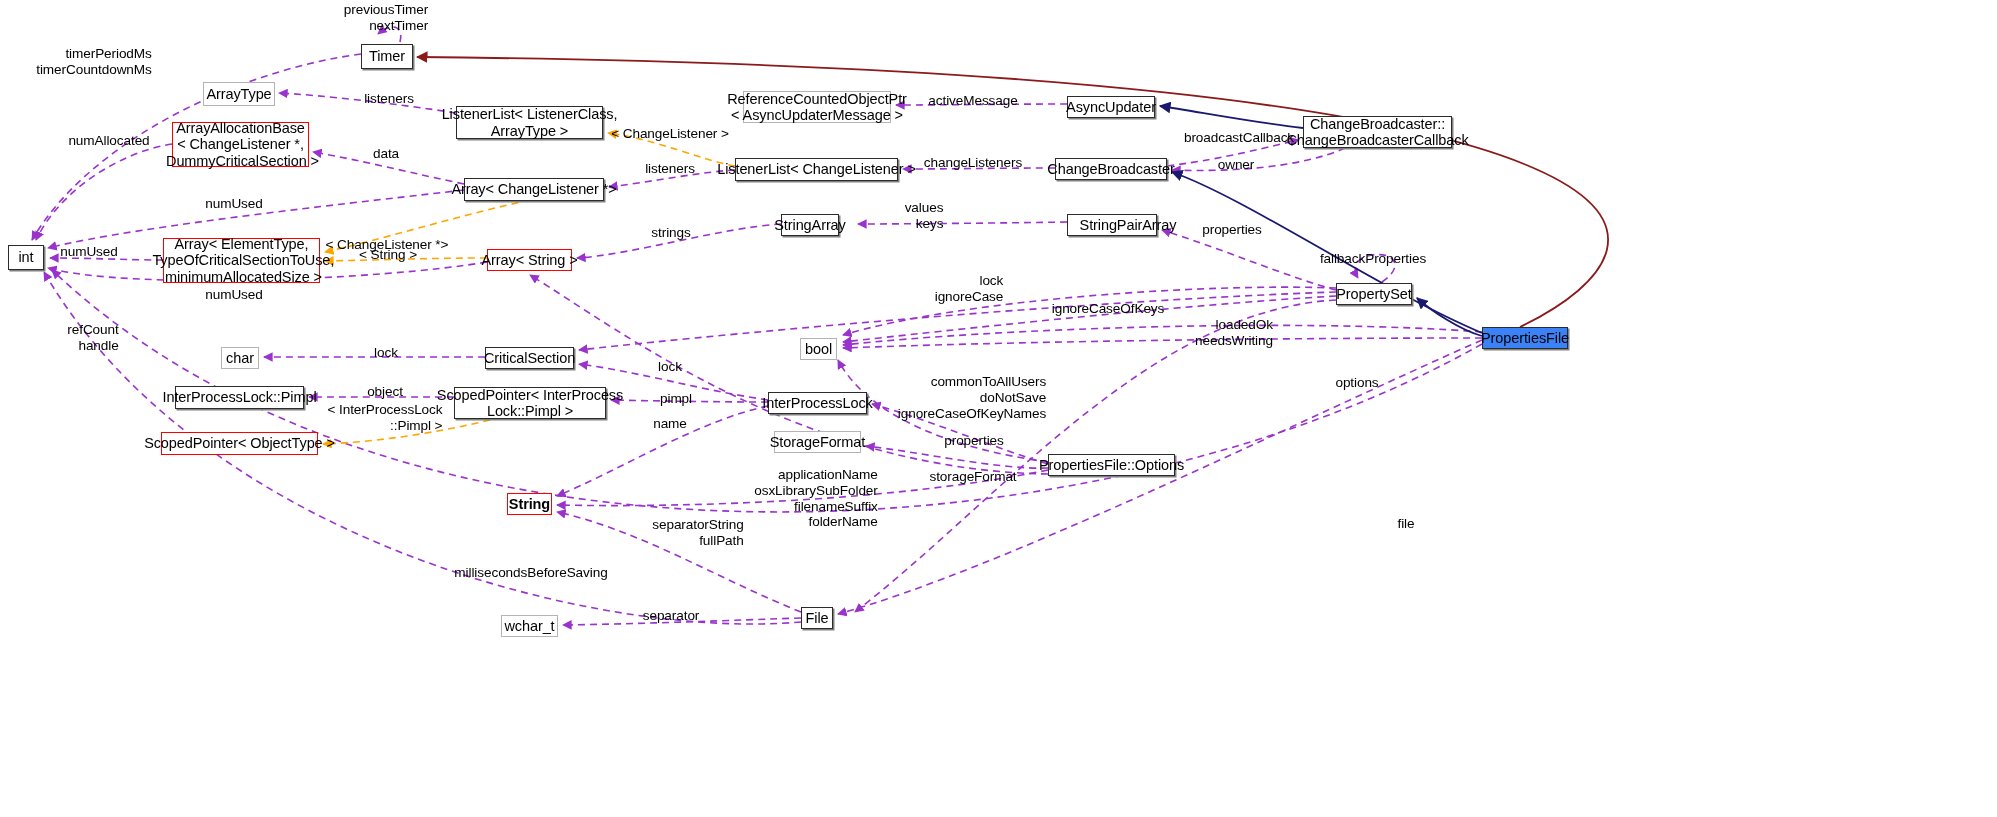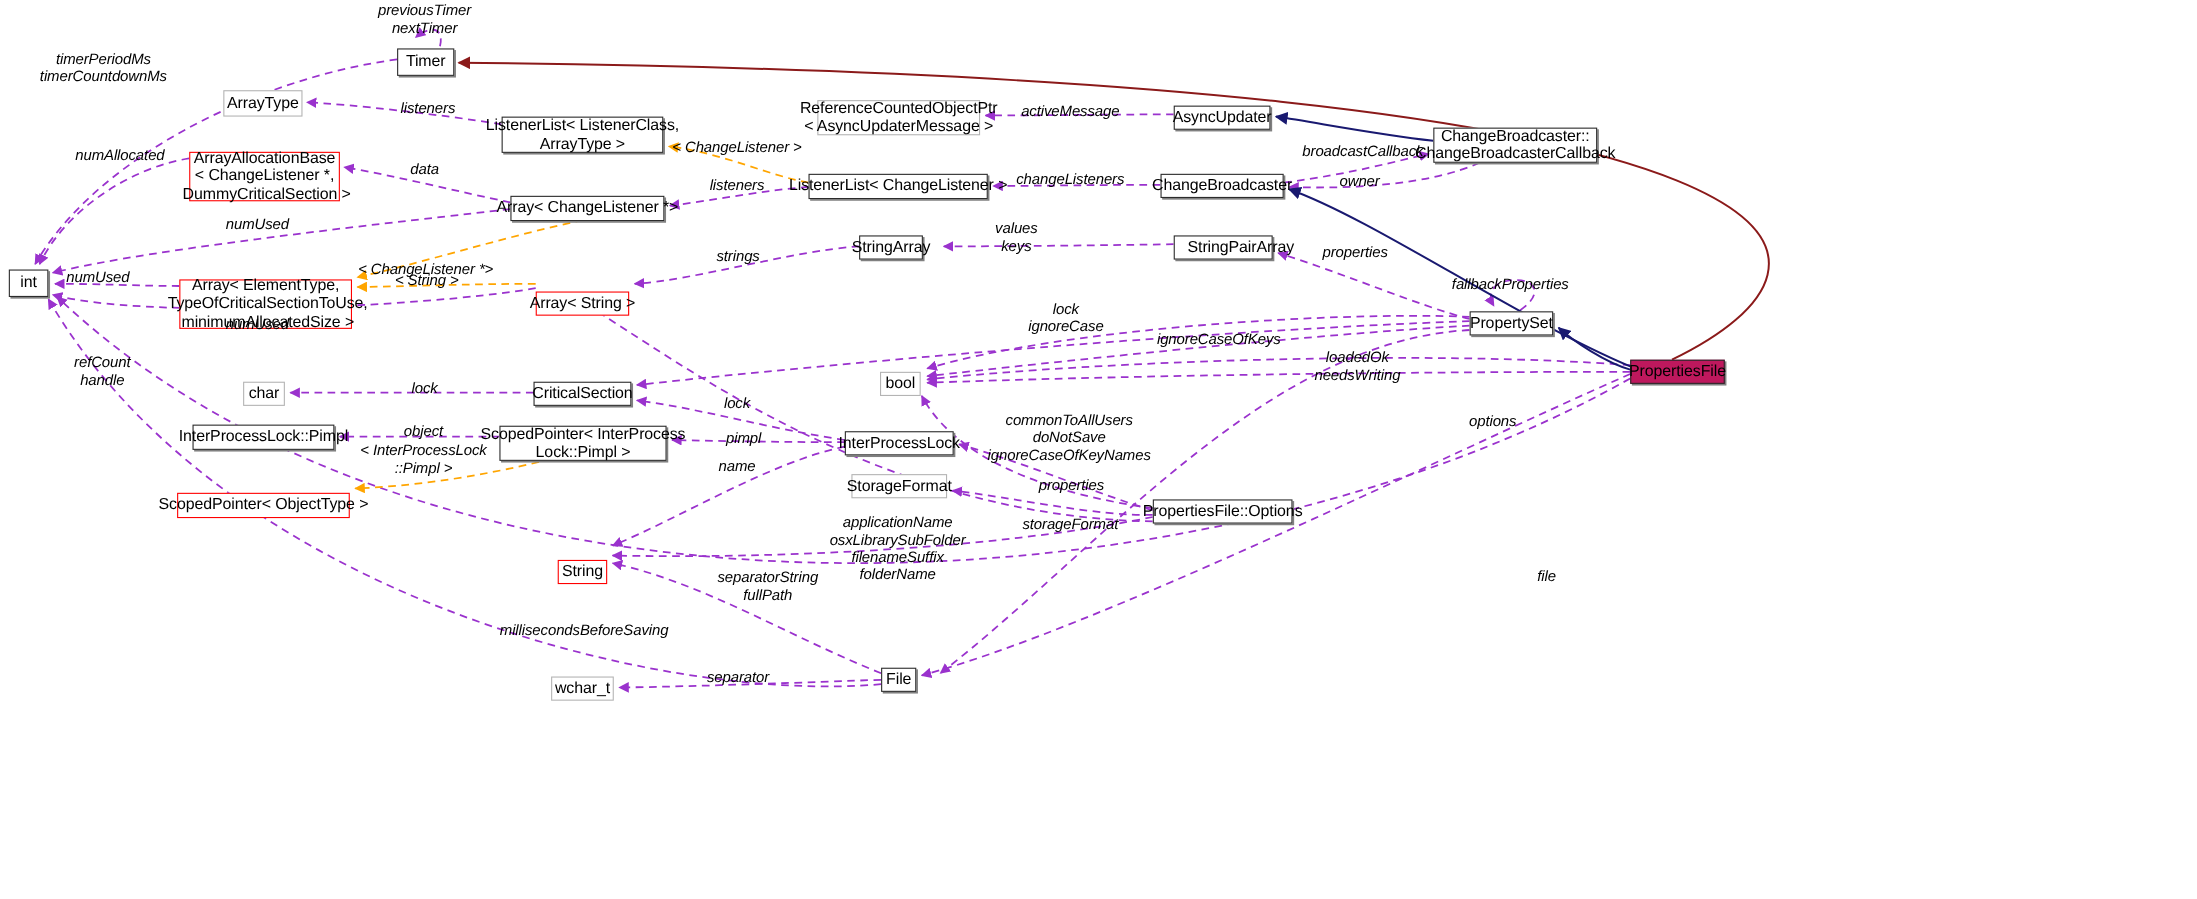--- a/index.html
+++ b/index.html
@@ -26,34 +26,33 @@
     color: #000000;
     background: #ffffff;
     white-space: pre;
     letter-spacing: -0.1px;
   }
   
   .node.solid  { border: 1.6px solid #2b2b2b; box-shadow: 1.5px 1.5px 0 0 #808080; }
   
   .node.grey   { border: 1.4px solid #b4b4b4; }
   
-  .node.red    { border: 1.6px solid #ff0000; margin-top: 16px; }
-  
-  .node.current{ border: 1.6px solid #2b2b2b; background: #be185d; box-shadow: 1.5px 1.5px 0 0 #808080; text-align: center; }
+  .node.red    { border: 1.6px solid #ff0000; }
+  
+  .node.current{ border: 1.6px solid #2b2b2b; background: #3b82f6; box-shadow: 1.5px 1.5px 0 0 #808080; text-align: center; }
 
   .edge-label {
     position: absolute;
     font-size: 13.6px;
     line-height: 1.16;
     color: #000000;
-    text-align: center;
+    text-align: right;
     white-space: pre;
     letter-spacing: -0.1px;
     transform: translateX(-50%);
-    font-style: italic;
   }
 </style>
 </head>
 <body>
 
 <div id="diagram">
 
   <svg class="edges" viewBox="0 0 1997 817" xmlns="http://www.w3.org/2000/svg">
     <defs>
       <marker id="ah-purple" viewBox="0 0 10 10" refX="9" refY="5" markerWidth="6" markerHeight="6" orient="auto-start-reverse">
@@ -146,21 +145,21 @@
       <div class="node grey" style="left: 743px; top: 91px; width: 148px; height: 32px;">ReferenceCountedObjectPtr
 &lt; AsyncUpdaterMessage &gt;</div>
       <div class="node solid" style="left: 735px; top: 158px; width: 163px; height: 23px;">ListenerList&lt; ChangeListener &gt;</div>
       <div class="node solid" style="left: 781px; top: 214px; width: 58px; height: 22px;">StringArray</div>
       <div class="node grey" style="left: 221px; top: 347px; width: 38px; height: 22px;">char</div>
       <div class="node solid" style="left: 175px; top: 386px; width: 129px; height: 23px;">InterProcessLock::Pimpl</div>
       <div class="node red" style="left: 161px; top: 432px; width: 157px; height: 23px;">ScopedPointer&lt; ObjectType &gt;</div>
       <div class="node solid" style="left: 485px; top: 347px; width: 89px; height: 22px;">CriticalSection</div>
       <div class="node solid" style="left: 454px; top: 387px; width: 152px; height: 32px;">ScopedPointer&lt; InterProcess
 Lock::Pimpl &gt;</div>
-      <div class="node red" style="left: 507px; top: 493px; width: 45px; height: 22px;">String</div>
+      <div class="node red" style="left: 507px; top: 493px; width: 45px; height: 22px; font-weight: bold;">String</div>
       <div class="node grey" style="left: 800px; top: 338px; width: 37px; height: 22px;">bool</div>
       <div class="node solid" style="left: 768px; top: 392px; width: 99px; height: 22px;">InterProcessLock</div>
       <div class="node grey" style="left: 774px; top: 431px; width: 87px; height: 22px;">StorageFormat</div>
       <div class="node solid" style="left: 801px; top: 607px; width: 32px; height: 22px;">File</div>
       <div class="node grey" style="left: 501px; top: 615px; width: 57px; height: 22px;">wchar_t</div>
       <div class="node solid" style="left: 1067px; top: 96px; width: 88px; height: 22px;">AsyncUpdater</div>
       <div class="node solid" style="left: 1055px; top: 158px; width: 112px; height: 22px;">ChangeBroadcaster</div>
       <div class="node solid" style="left: 1067px; top: 214px; width: 90px; height: 22px; padding-left: 32px;">StringPairArray</div>
       <div class="node solid" style="left: 1048px; top: 454px; width: 127px; height: 22px;">PropertiesFile::Options</div>
       <div class="node solid" style="left: 1303px; top: 116px; width: 149px; height: 32px;">ChangeBroadcaster::

